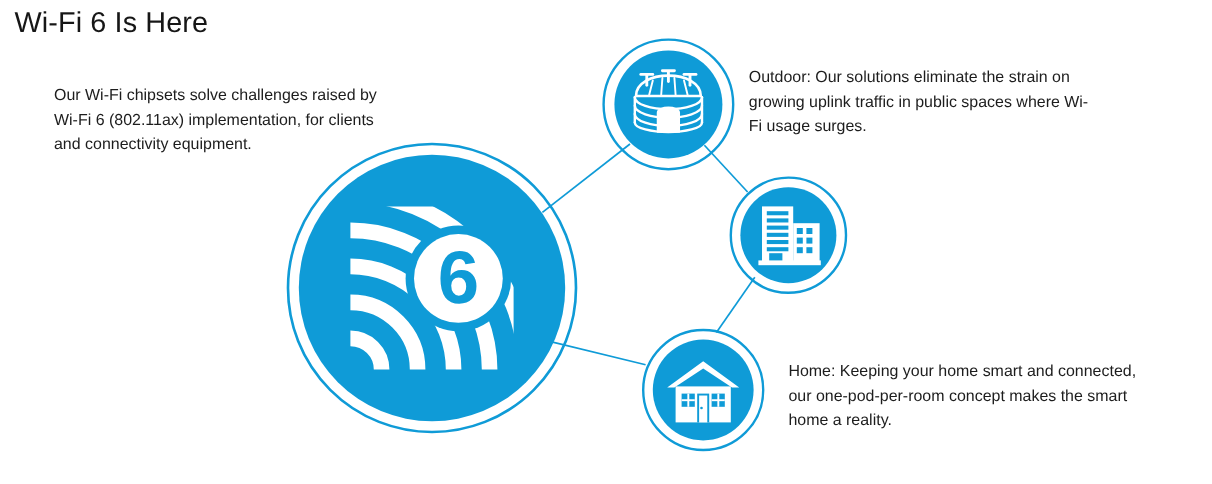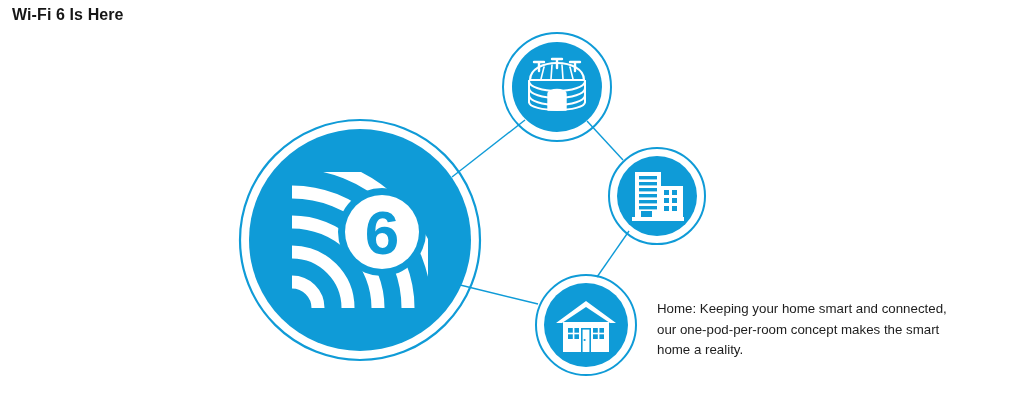--- a/index.html
+++ b/index.html
@@ -17,22 +17,22 @@
     height: 403px;
     background: #ffffff;
     overflow: hidden;
   }
 
   
   #title {
     position: absolute;
     left: 12px;
     top: 6px;
-    font-size: 16px;
-    font-weight: bold;
+    font-size: 24px;
+    font-weight: normal;
     color: #161616;
     letter-spacing: 0.1px;
     white-space: nowrap;
   }
 
   
   #intro {
     position: absolute;
     left: 45px;
     top: 56px;
@@ -62,21 +62,23 @@
     height: 403px;
   }
 </style>
 </head>
 <body>
 
 <div id="page">
 
   <div id="title">Wi-Fi 6 Is Here</div>
 
-
+  <p id="intro">Our Wi-Fi chipsets solve challenges raised by Wi-Fi 6 (802.11ax) implementation, for clients and connectivity equipment.</p>
+
+  <div class="caption" id="cap-outdoor">Outdoor: Our solutions eliminate the strain on growing uplink traffic in public spaces where Wi-Fi usage surges.</div>
   <div class="caption" id="cap-home">Home: Keeping your home smart and connected, our one-pod-per-room concept makes the smart home a reality.</div>
 
   <svg id="graphic" viewBox="0 0 1010 403" xmlns="http://www.w3.org/2000/svg">
 
     <g stroke="#0f9bd7" stroke-width="1.4" fill="none">
       <line x1="452" y1="177" x2="525" y2="120"></line>
       <line x1="452" y1="283" x2="538" y2="304"></line>
       <line x1="587" y1="121" x2="623" y2="160"></line>
       <line x1="629" y1="231" x2="597" y2="277"></line>
     </g>

